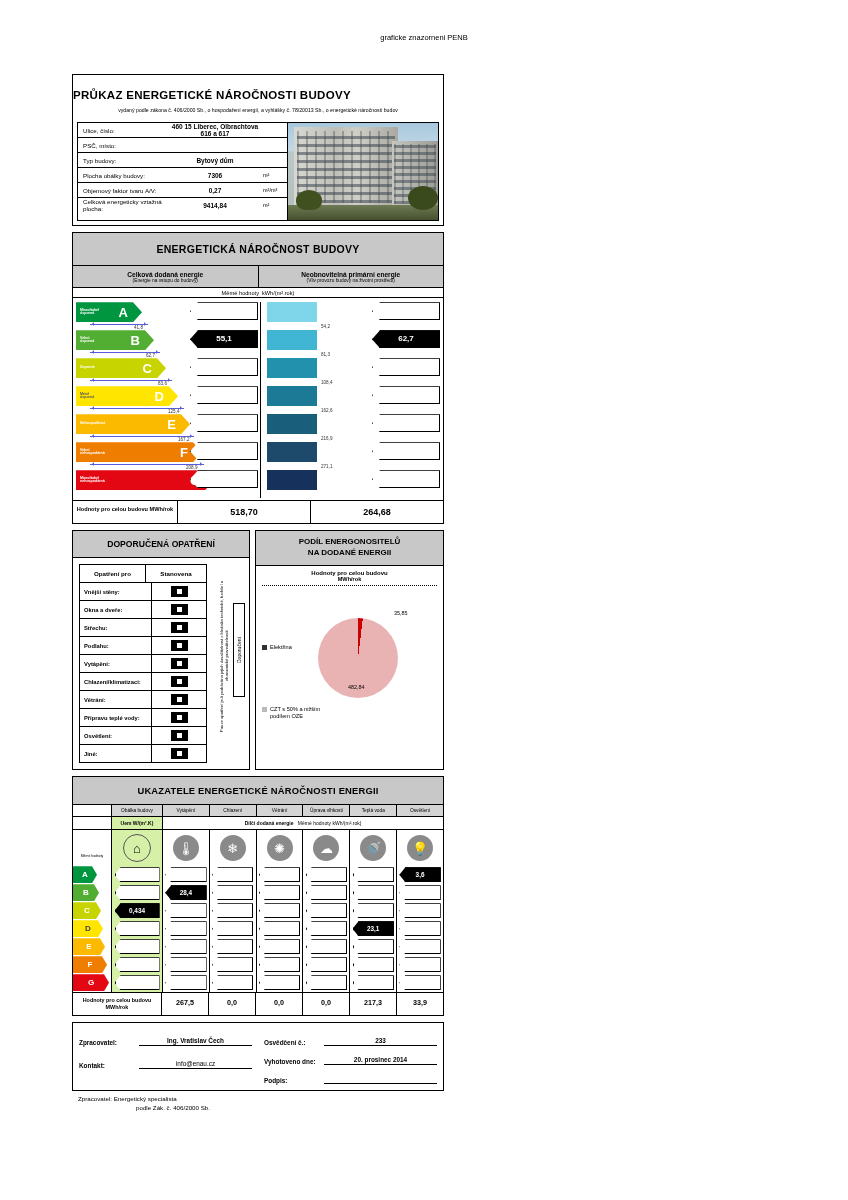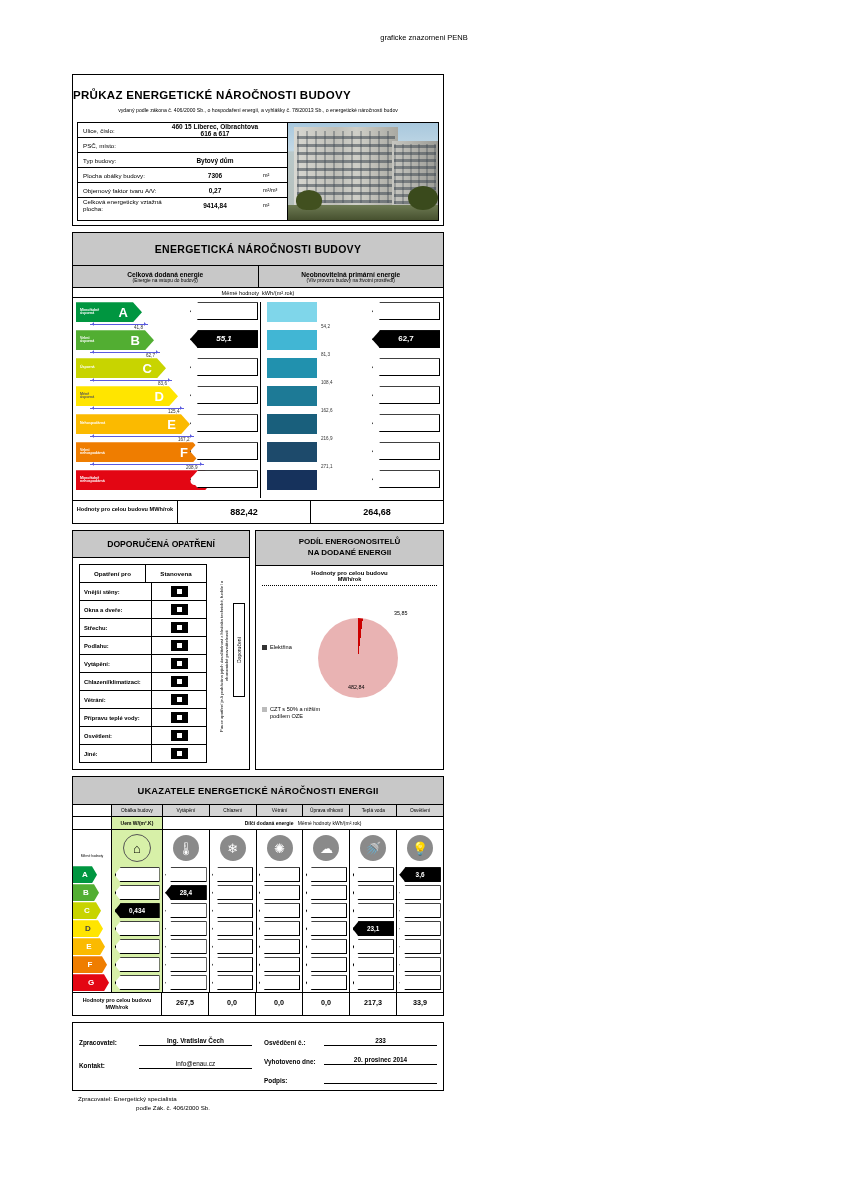--- a/index.html
+++ b/index.html
@@ -55,21 +55,21 @@
   .arrow .txt{font-size:3.6px;line-height:1.05;padding-left:4px;width:34px;}
   .arrow .let{font-size:13px;position:absolute;right:14px;top:50%;transform:translateY(-50%);}
   .arrowshape{position:absolute;left:0;top:0;height:20px;clip-path:polygon(0 0, calc(100% - 9px) 0, 100% 50%, calc(100% - 9px) 100%, 0 100%);}
 
   .tick{position:absolute;left:0;bottom:0;font-size:4.6px;color:#333;}
   .tickline{position:absolute;height:1px;background:#5a5adf;bottom:5px;}
   .tickline:before{content:"";position:absolute;left:0;top:-2px;width:0;height:0;border:2.5px solid transparent;border-right-color:#5a5adf;}
   .tickline:after{content:"";position:absolute;right:0;top:-2px;width:0;height:0;border:2.5px solid transparent;border-left-color:#5a5adf;}
 
   .valbox{position:absolute;right:2px;top:0;width:66px;height:16px;border:1px solid #000;background:#fff;
-    clip-path:polygon(0 50%, 8px 0, 100% 0, 100% 100%, 8px 100%);font-style:italic;}
+    clip-path:polygon(0 50%, 8px 0, 100% 0, 100% 100%, 8px 100%);}
   .valbox.filled{background:#000;color:#fff;}
   .valbox span{display:block;text-align:center;line-height:16px;font-size:8px;font-weight:bold;}
   .letter-right{position:absolute;left:70px;top:1px;font-size:8px;font-weight:bold;}
 
   .rrow{position:relative;height:28px;}
   .rbar{position:absolute;left:0;top:0;width:50px;height:20px;}
   .rvalbox{position:absolute;right:0;top:0;width:66px;height:16px;border:1px solid #000;background:#fff;
     clip-path:polygon(0 50%, 8px 0, 100% 0, 100% 100%, 8px 100%);}
   .rvalbox.filled{background:#000;color:#fff;}
   .rvalbox span{display:block;text-align:center;line-height:16px;font-size:8px;font-weight:bold;}
@@ -201,21 +201,21 @@
           <div class="bld"></div>
             <div class="bld2"></div>
           <div class="grass"></div>
             <div class="tree"></div>
             <div class="tree2"></div>
         </div>
       </div>
     </div>
 
     <div class="b2">
-      <div class="t">ENERGETICKÁ NÁROČNOSTI BUDOVY</div>
+      <div class="t">ENERGETICKÁ NÁROČNOST BUDOVY</div>
       <div class="cols">
         <div class="col">
           <div class="c1">Celková dodaná energie</div>
           <div class="c2">(Energie na vstupu do budovy)</div>
         </div>
         <div class="col">
           <div class="c1">Neobnovitelná primární energie</div>
           <div class="c2">(Vliv provozu budovy na životní prostředí)</div>
         </div>
       </div>
@@ -378,21 +378,21 @@
             <div class="rbar" style="background:#16325c;"></div>
             <div class="rvalbox">
                 <span></span>
               </div>
           </div>
         </div>
       </div>
 
       <div class="totals">
         <div class="tl">Hodnoty pro celou budovu MWh/rok</div>
-        <div class="tv first">882,42</div>
+        <div class="tv first">518,70</div>
         <div class="tv">264,68</div>
       </div>
     </div>
 
     <div class="b3">
       <div class="b3l" style="position:relative;">
         <div class="t">DOPORUČENÁ OPATŘENÍ</div>
         <div class="meas" style="width:126px;">
           <div class="mh">
             <div class="a">Opatření pro</div>

